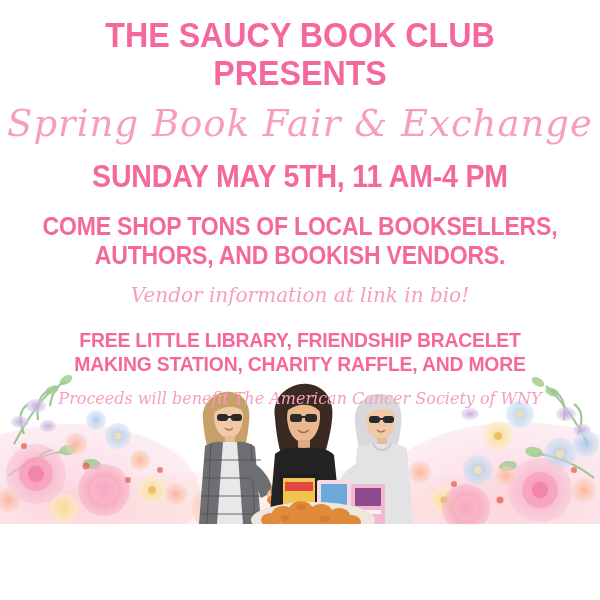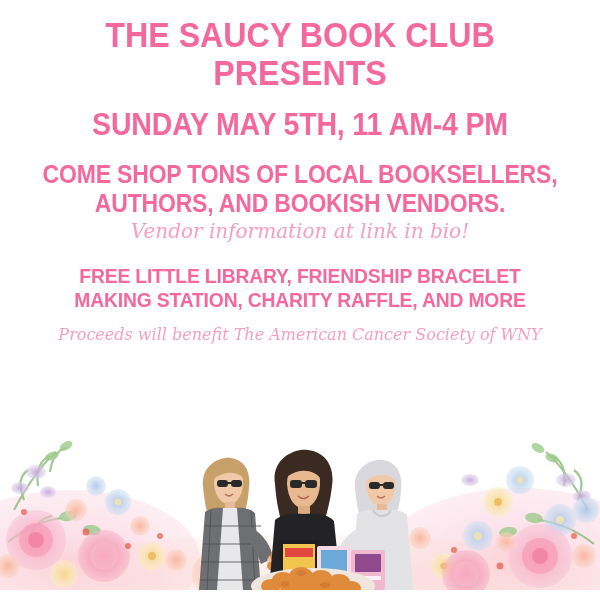--- a/index.html
+++ b/index.html
@@ -3,21 +3,21 @@
 <meta charset="utf-8">
 <style>
   html, body {
     margin: 0;
     padding: 0;
     background: #ffffff;
   }
   #poster {
     position: relative;
     width: 600px;
-    height: 590px;
+    height: 524px;
     overflow: hidden;
     background: #ffffff;
     font-family: "Liberation Sans", sans-serif;
   }
 
   
   .text-stack {
     position: absolute;
     top: 0;
     left: 0;
@@ -77,21 +77,21 @@
     margin-top: 20px;
     color: #f4689e;
   }
   .l-shop2 {
     font-size: 25px;
     margin-top: 2px;
     color: #f4689e;
   }
   .l-vendor {
     font-size: 20px;
-    margin-top: 4px;
+    margin-top: 16px;
     color: #f79ec0;
   }
   .l-free1 {
     font-size: 21px;
     margin-top: 22px;
     color: #f4689e;
   }
   .l-free2 {
     font-size: 21px;
     margin-top: 2px;
@@ -410,20 +410,21 @@
           <ellipse cx="150" cy="145" rx="5" ry="3"></ellipse>
           <ellipse cx="110" cy="144" rx="4" ry="3"></ellipse>
         </g>
       </g>
     </g>
   </svg>
 
   <div class="text-stack">
     <p class="line caps l-presents">THE SAUCY BOOK CLUB PRESENTS</p>
 
+    <p class="line script l-title">Spring Book Fair &amp; Exchange</p>
 
     <p class="line caps l-date">SUNDAY MAY 5TH, 11 AM-4 PM</p>
 
 
     <p class="line caps l-shop1">COME SHOP TONS OF LOCAL BOOKSELLERS,</p>
     <p class="line caps l-shop2">AUTHORS, AND BOOKISH VENDORS.</p>
 
     <p class="line script l-vendor">Vendor information at link in bio!</p>
 
     <p class="line caps l-free1">FREE LITTLE LIBRARY, FRIENDSHIP BRACELET</p>

